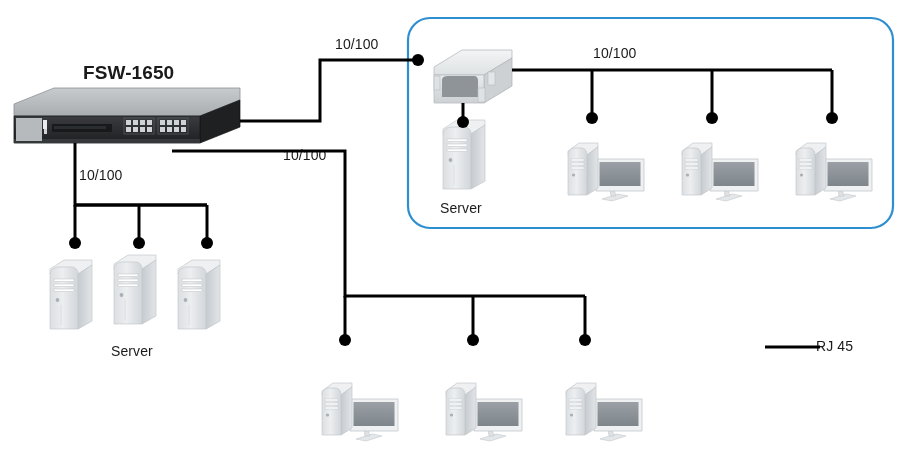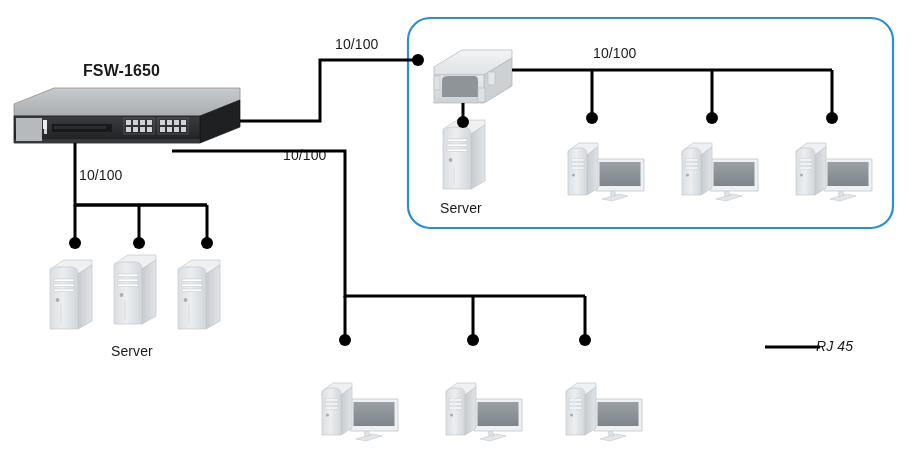--- a/index.html
+++ b/index.html
@@ -3,21 +3,21 @@
 <meta charset="utf-8">
 <style>
   html,body{margin:0;padding:0;background:#ffffff;}
   body{
     width:912px;height:458px;position:relative;overflow:hidden;
     font-family:"Liberation Sans","DejaVu Sans",sans-serif;
     color:#111;
   }
   #stage{position:absolute;left:0;top:0;width:912px;height:458px;}
   .label{position:absolute;font-size:14px;color:#1a1a1a;white-space:nowrap;letter-spacing:.1px;}
-  .label.bold{font-weight:bold;font-size:16px;text-align:right;}
+  .label.bold{font-weight:bold;font-size:19px;text-align:right;}
   svg.layer{position:absolute;left:0;top:0;width:912px;height:458px;overflow:visible;}
   svg.layer.lines{z-index:3;}
   svg.layer.devices{z-index:2;}
   .txt{z-index:5;}
 </style>
 </head>
 <body>
 
 <div id="stage">
 
@@ -220,16 +220,16 @@
     <div class="label" style="left:593px;top:45px;">10/100</div>
 
     <div class="label" style="left:79px;top:167px;">10/100</div>
 
     <div class="label" style="left:283px;top:147px;">10/100</div>
 
     <div class="label" style="left:111px;top:343px;">Server</div>
 
     <div class="label" style="left:440px;top:200px;">Server</div>
 
-    <div class="label" style="left:816px;top:338px;font-style:italic;">RJ 45</div>
+    <div class="label" style="left:816px;top:338px;">RJ 45</div>
   </div>
 
 </div>
 
 </body></html>

